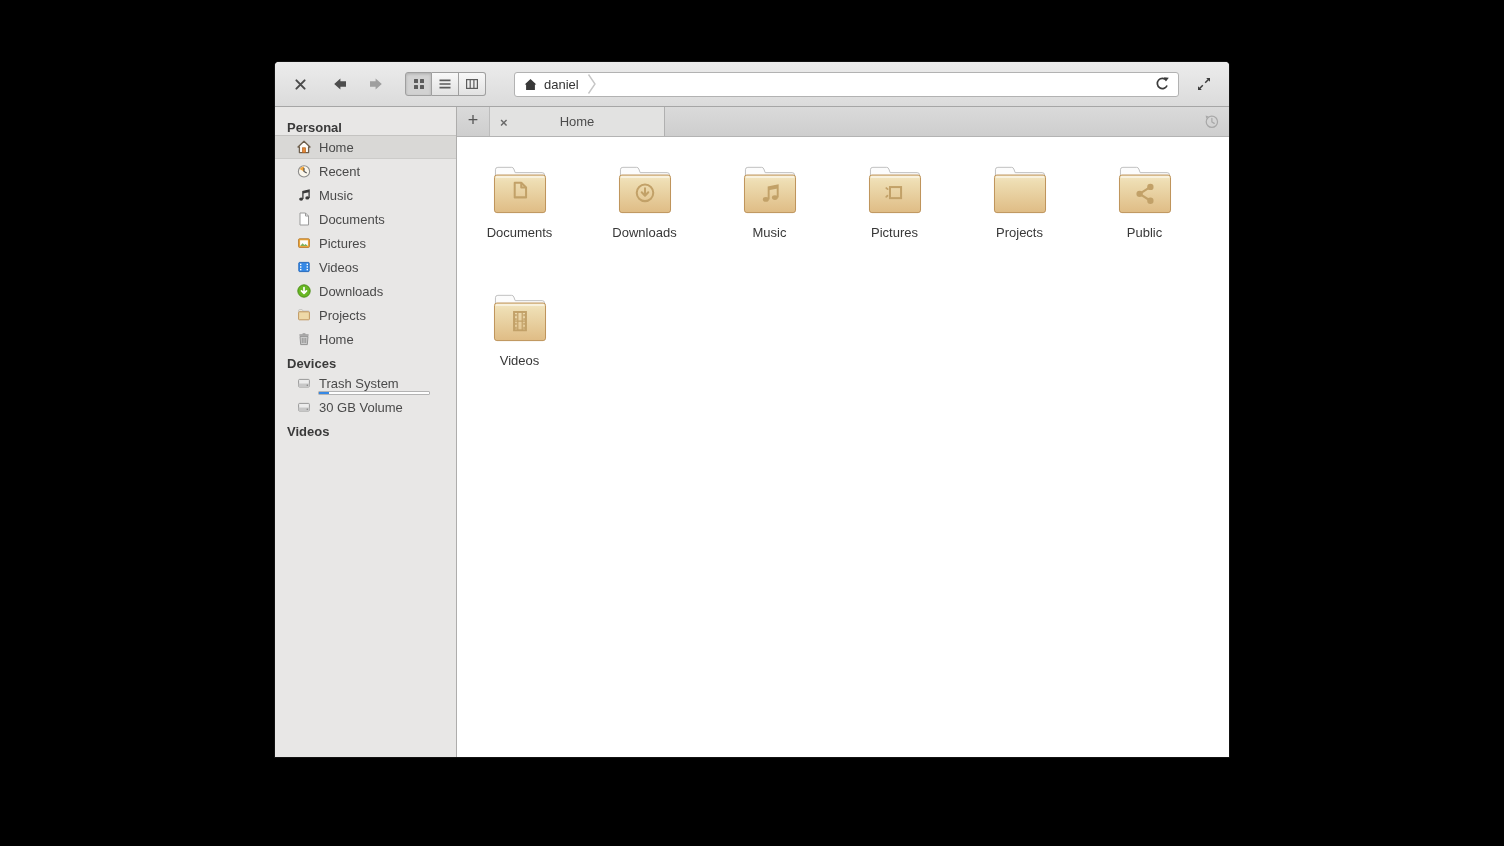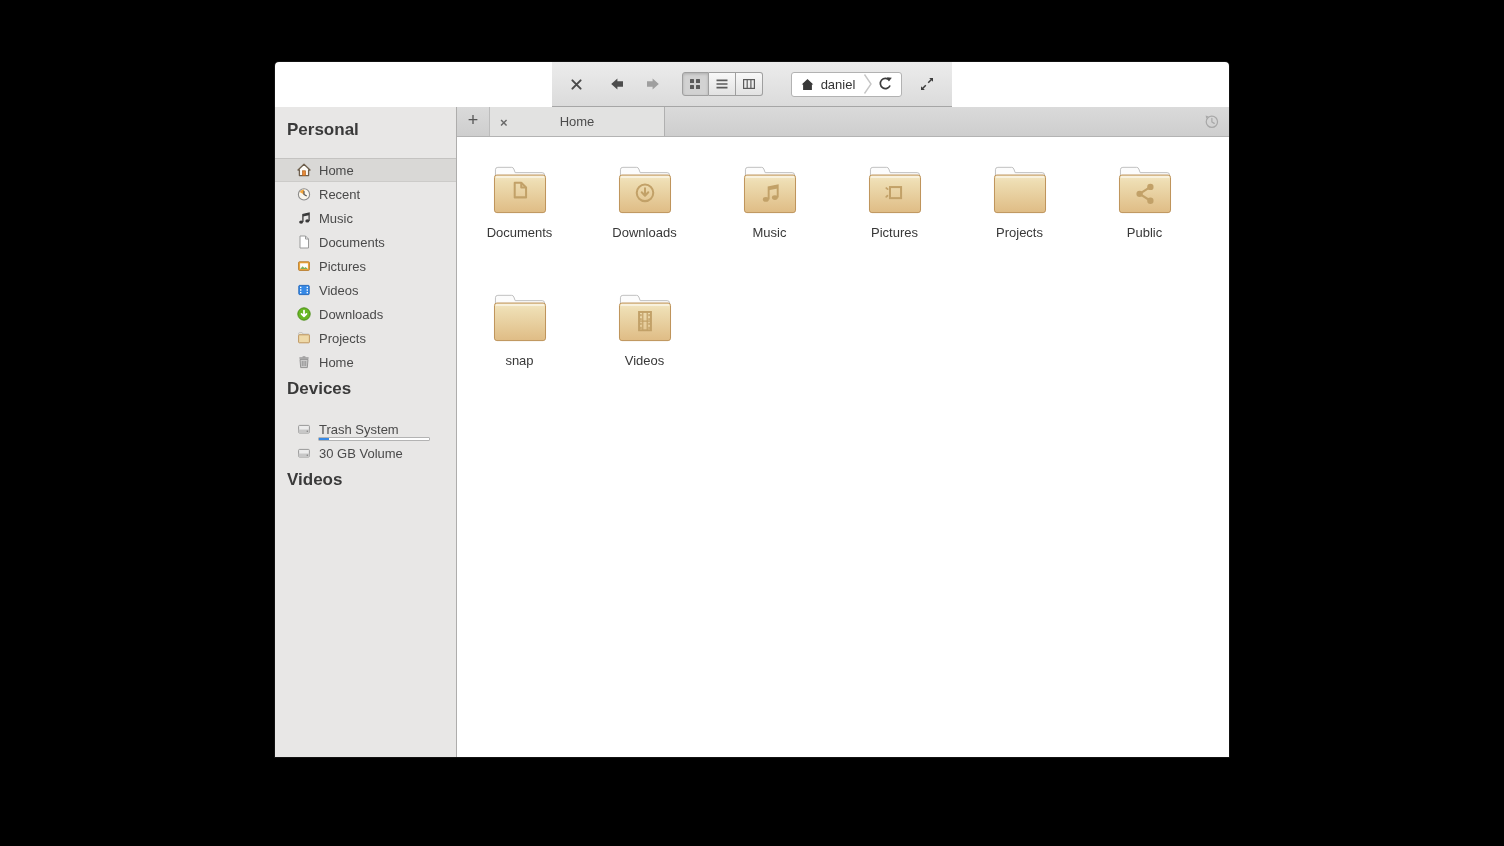--- a/index.html
+++ b/index.html
@@ -2,21 +2,21 @@
 <html><head>
 <meta charset="utf-8">
 <style>
   html,body{margin:0;padding:0;}
   body{font-family:"Liberation Sans", sans-serif; background:#000;}
   .desktop{position:relative;width:1504px;height:846px;background:#000;overflow:hidden;}
 
   .window{position:absolute;left:275px;top:62px;width:954px;height:695px;
     background:#fff;border-radius:4px 4px 0 0;overflow:hidden;
     box-shadow:0 0 0 1px rgba(20,20,20,0.9), 0 14px 34px rgba(0,0,0,0.6);
-    display:flex;flex-direction:column;align-items:center;}
+    display:flex;flex-direction:column;}
 
   
   .toolbar{height:45px;flex:0 0 auto;background:linear-gradient(#ececec,#dbdbdb);
     border-bottom:1px solid #a6a6a6;display:flex;align-items:center;padding:0 12px;box-sizing:border-box;}
   .tbtn{background:transparent;border:none;padding:0;display:flex;align-items:center;justify-content:center;
     width:26px;height:26px;cursor:default;}
   .win-close{width:22px;margin-left:2px;}
   .nav-back{margin-left:16px;}
   .nav-fwd{margin-left:10px;}
   .view-switcher{display:flex;margin-left:16px;}
@@ -33,21 +33,21 @@
   .crumb-chevron{display:flex;align-items:center;margin-left:2px;}
   .reload{margin-left:auto;width:24px;height:23px;}
   .expand{margin-left:12px;width:26px;}
 
   
   .wbody{flex:1;display:flex;min-height:0;}
 
   
   .sidebar{width:182px;flex:0 0 auto;background:#e8e7e6;border-right:1px solid #aeadac;
     padding-top:8px;box-sizing:border-box;overflow:hidden;}
-  .section-title{font-size:17px;font-weight:bold;color:#3a3a3a;padding:5px 12px 18px;}
+  .section-title{font-size:13px;font-weight:bold;color:#3a3a3a;padding:5px 12px 0;}
   .side-item{height:24px;display:flex;align-items:center;padding-left:21px;position:relative;font-size:13px;color:#4a4a4a;}
   .side-item.selected{background:#d9d8d6;border-top:1px solid #c4c3c1;border-bottom:1px solid #cccbc9;height:22px;}
   .side-icon{width:16px;height:16px;margin-right:7px;display:inline-flex;flex:0 0 auto;}
   .side-icon svg{display:block;}
   .usage{position:absolute;left:43px;right:26px;bottom:0;height:4px;background:#fefefe;
     border:1px solid #b3b3b3;border-radius:1px;overflow:hidden;box-sizing:border-box;}
   .usage-fill{height:100%;background:#3689e6;}
 
   
   .main{flex:1;display:flex;flex-direction:column;min-width:0;background:#fff;}
@@ -415,35 +415,20 @@
   <g fill="#c2a168">
                     <circle cx="37.6" cy="24.8" r="3.3"></circle>
                     <circle cx="37.6" cy="39.2" r="3.3"></circle>
                     <circle cx="26.4" cy="32" r="3.3"></circle>
                   </g>
                   <path d="M26.4 32 L37.6 24.8 M26.4 32 L37.6 39.2" stroke="#c2a168" stroke-width="2.2"></path>
                 </svg></span>
     <span class="file-label">Public</span>
   </div>
 
-  <div class="file">
-    <span class="file-icon"><svg width="64" height="52" viewBox="0 0 64 54">
-  <defs>
-                    <linearGradient id="fg" x1="0" y1="0" x2="0" y2="1">
-    <stop offset="0" stop-color="#f3e6c3"></stop>
-                      <stop offset="0.18" stop-color="#eeddb2"></stop>
-                      <stop offset="1" stop-color="#dfbc85"></stop>
-  </linearGradient>
-                  </defs>
-  <path d="M9 4.5 h14.2 a2.5 2.5 0 0 1 2.4 1.7 l1.4 3.8 h28 a2.5 2.5 0 0 1 2.5 2.5 v6 H6.5 V7 a2.5 2.5 0 0 1 2.5 -2.5 z" fill="#fcfcfc" stroke="#bdbdbd"></path>
-  <rect x="5.5" y="12.5" width="53" height="39" rx="2.5" fill="url(#fg)" stroke="#bb9055"></rect>
-  <path d="M7 14.6 h50" stroke="rgba(255,255,255,0.65)" stroke-width="1.6"></path>
-  </svg></span>
-    <span class="file-label">snap</span>
-  </div>
 
 
   <div class="file">
     <span class="file-icon"><svg width="64" height="52" viewBox="0 0 64 54">
   <defs>
                     <linearGradient id="fg" x1="0" y1="0" x2="0" y2="1">
     <stop offset="0" stop-color="#f3e6c3"></stop>
                       <stop offset="0.18" stop-color="#eeddb2"></stop>
                       <stop offset="1" stop-color="#dfbc85"></stop>
   </linearGradient>

